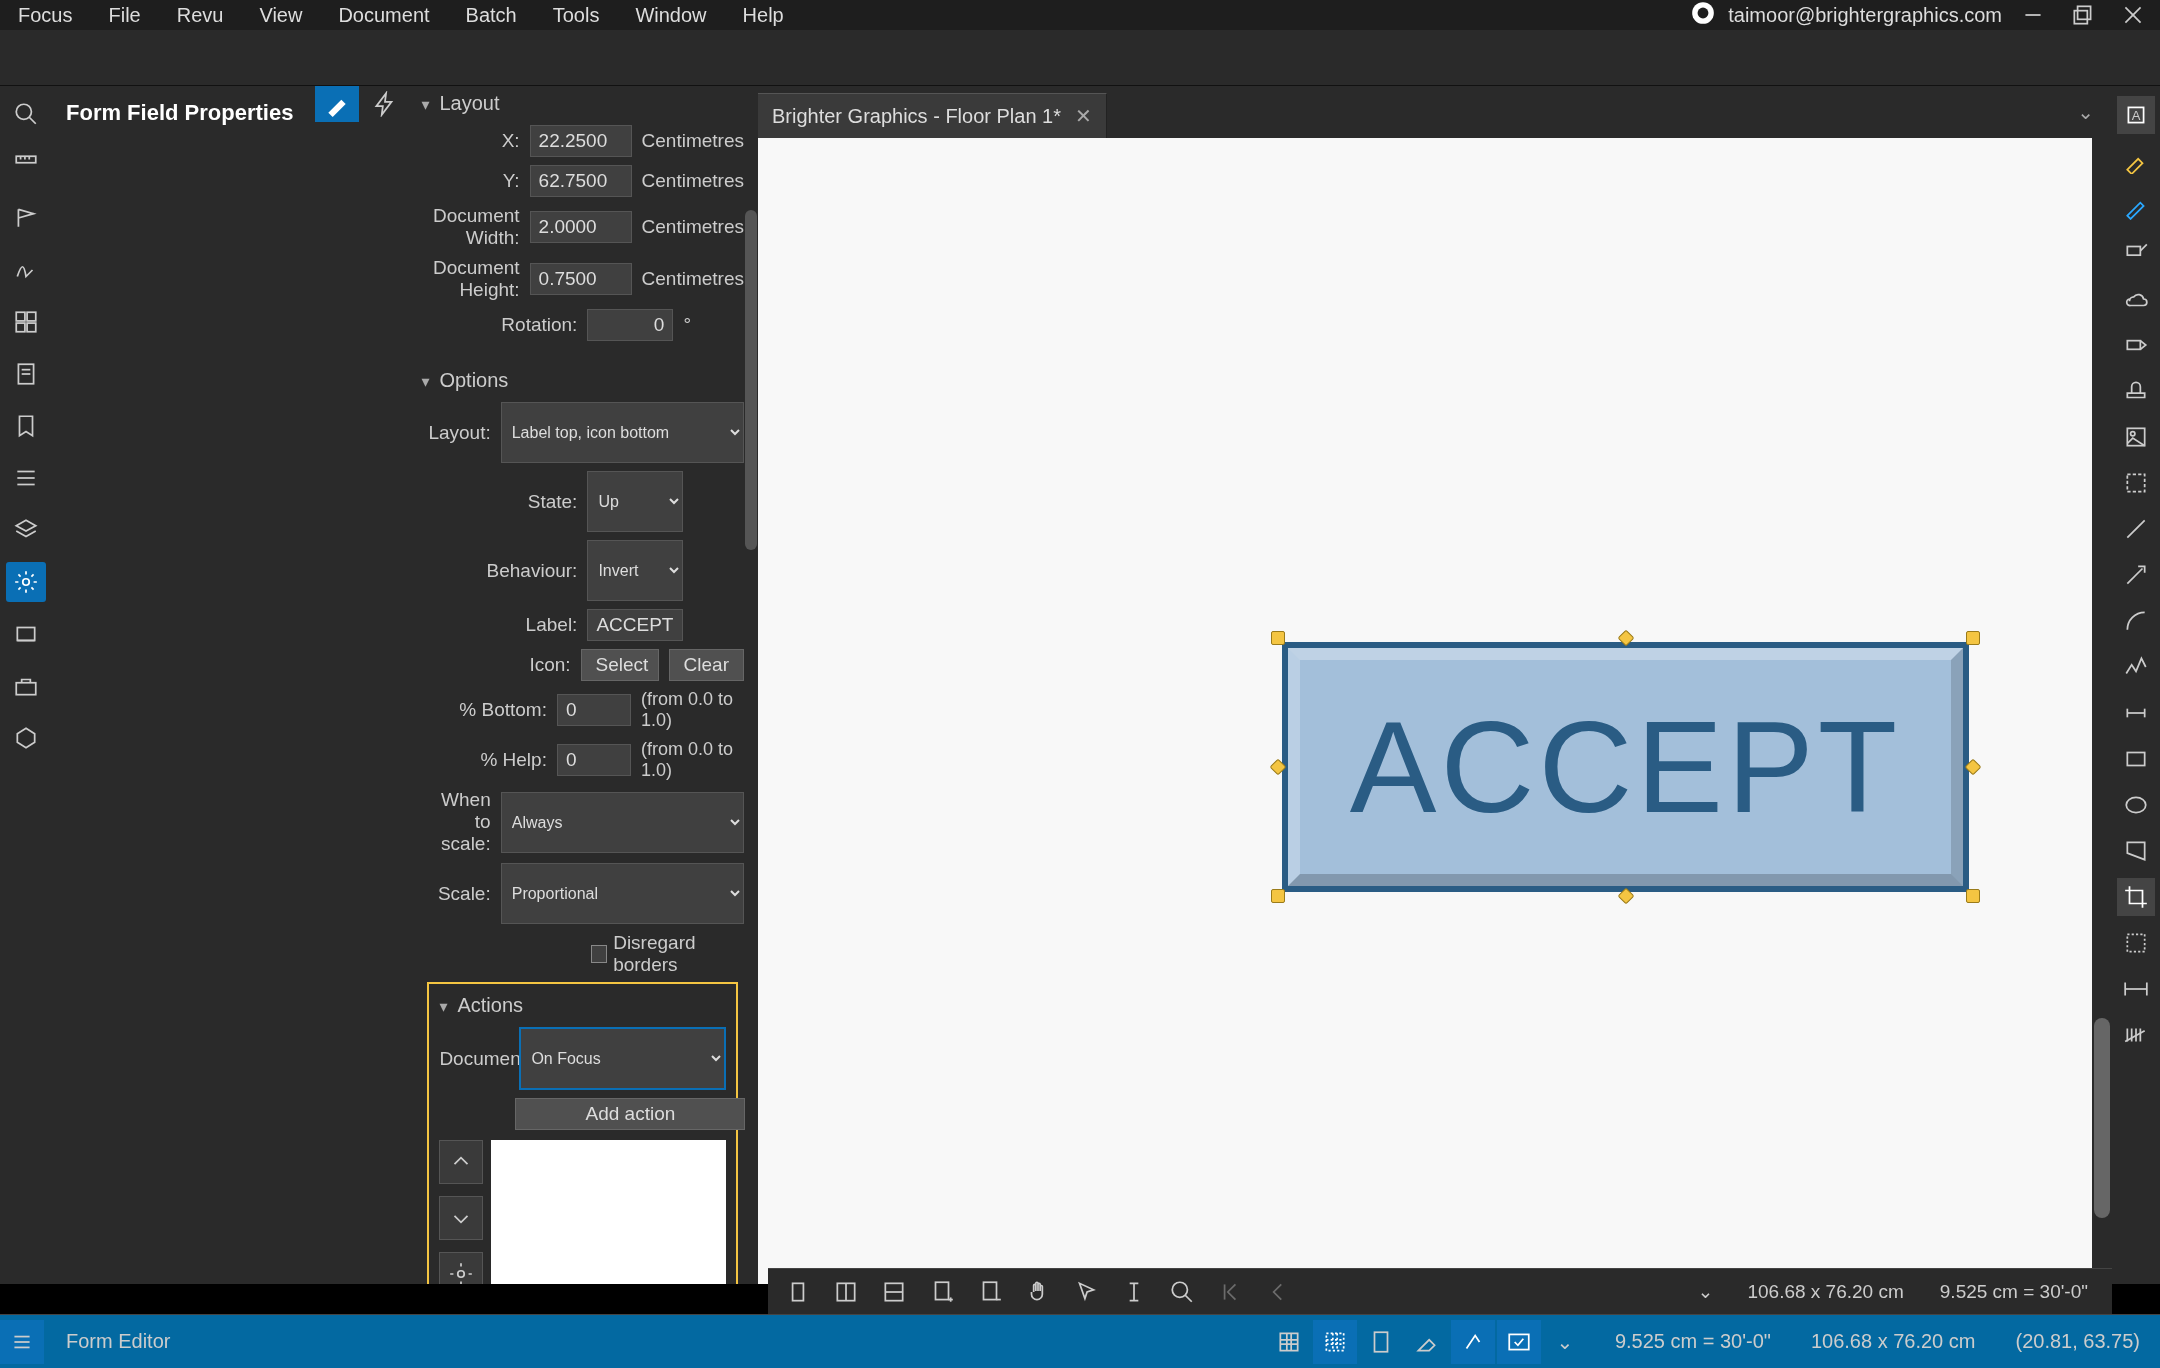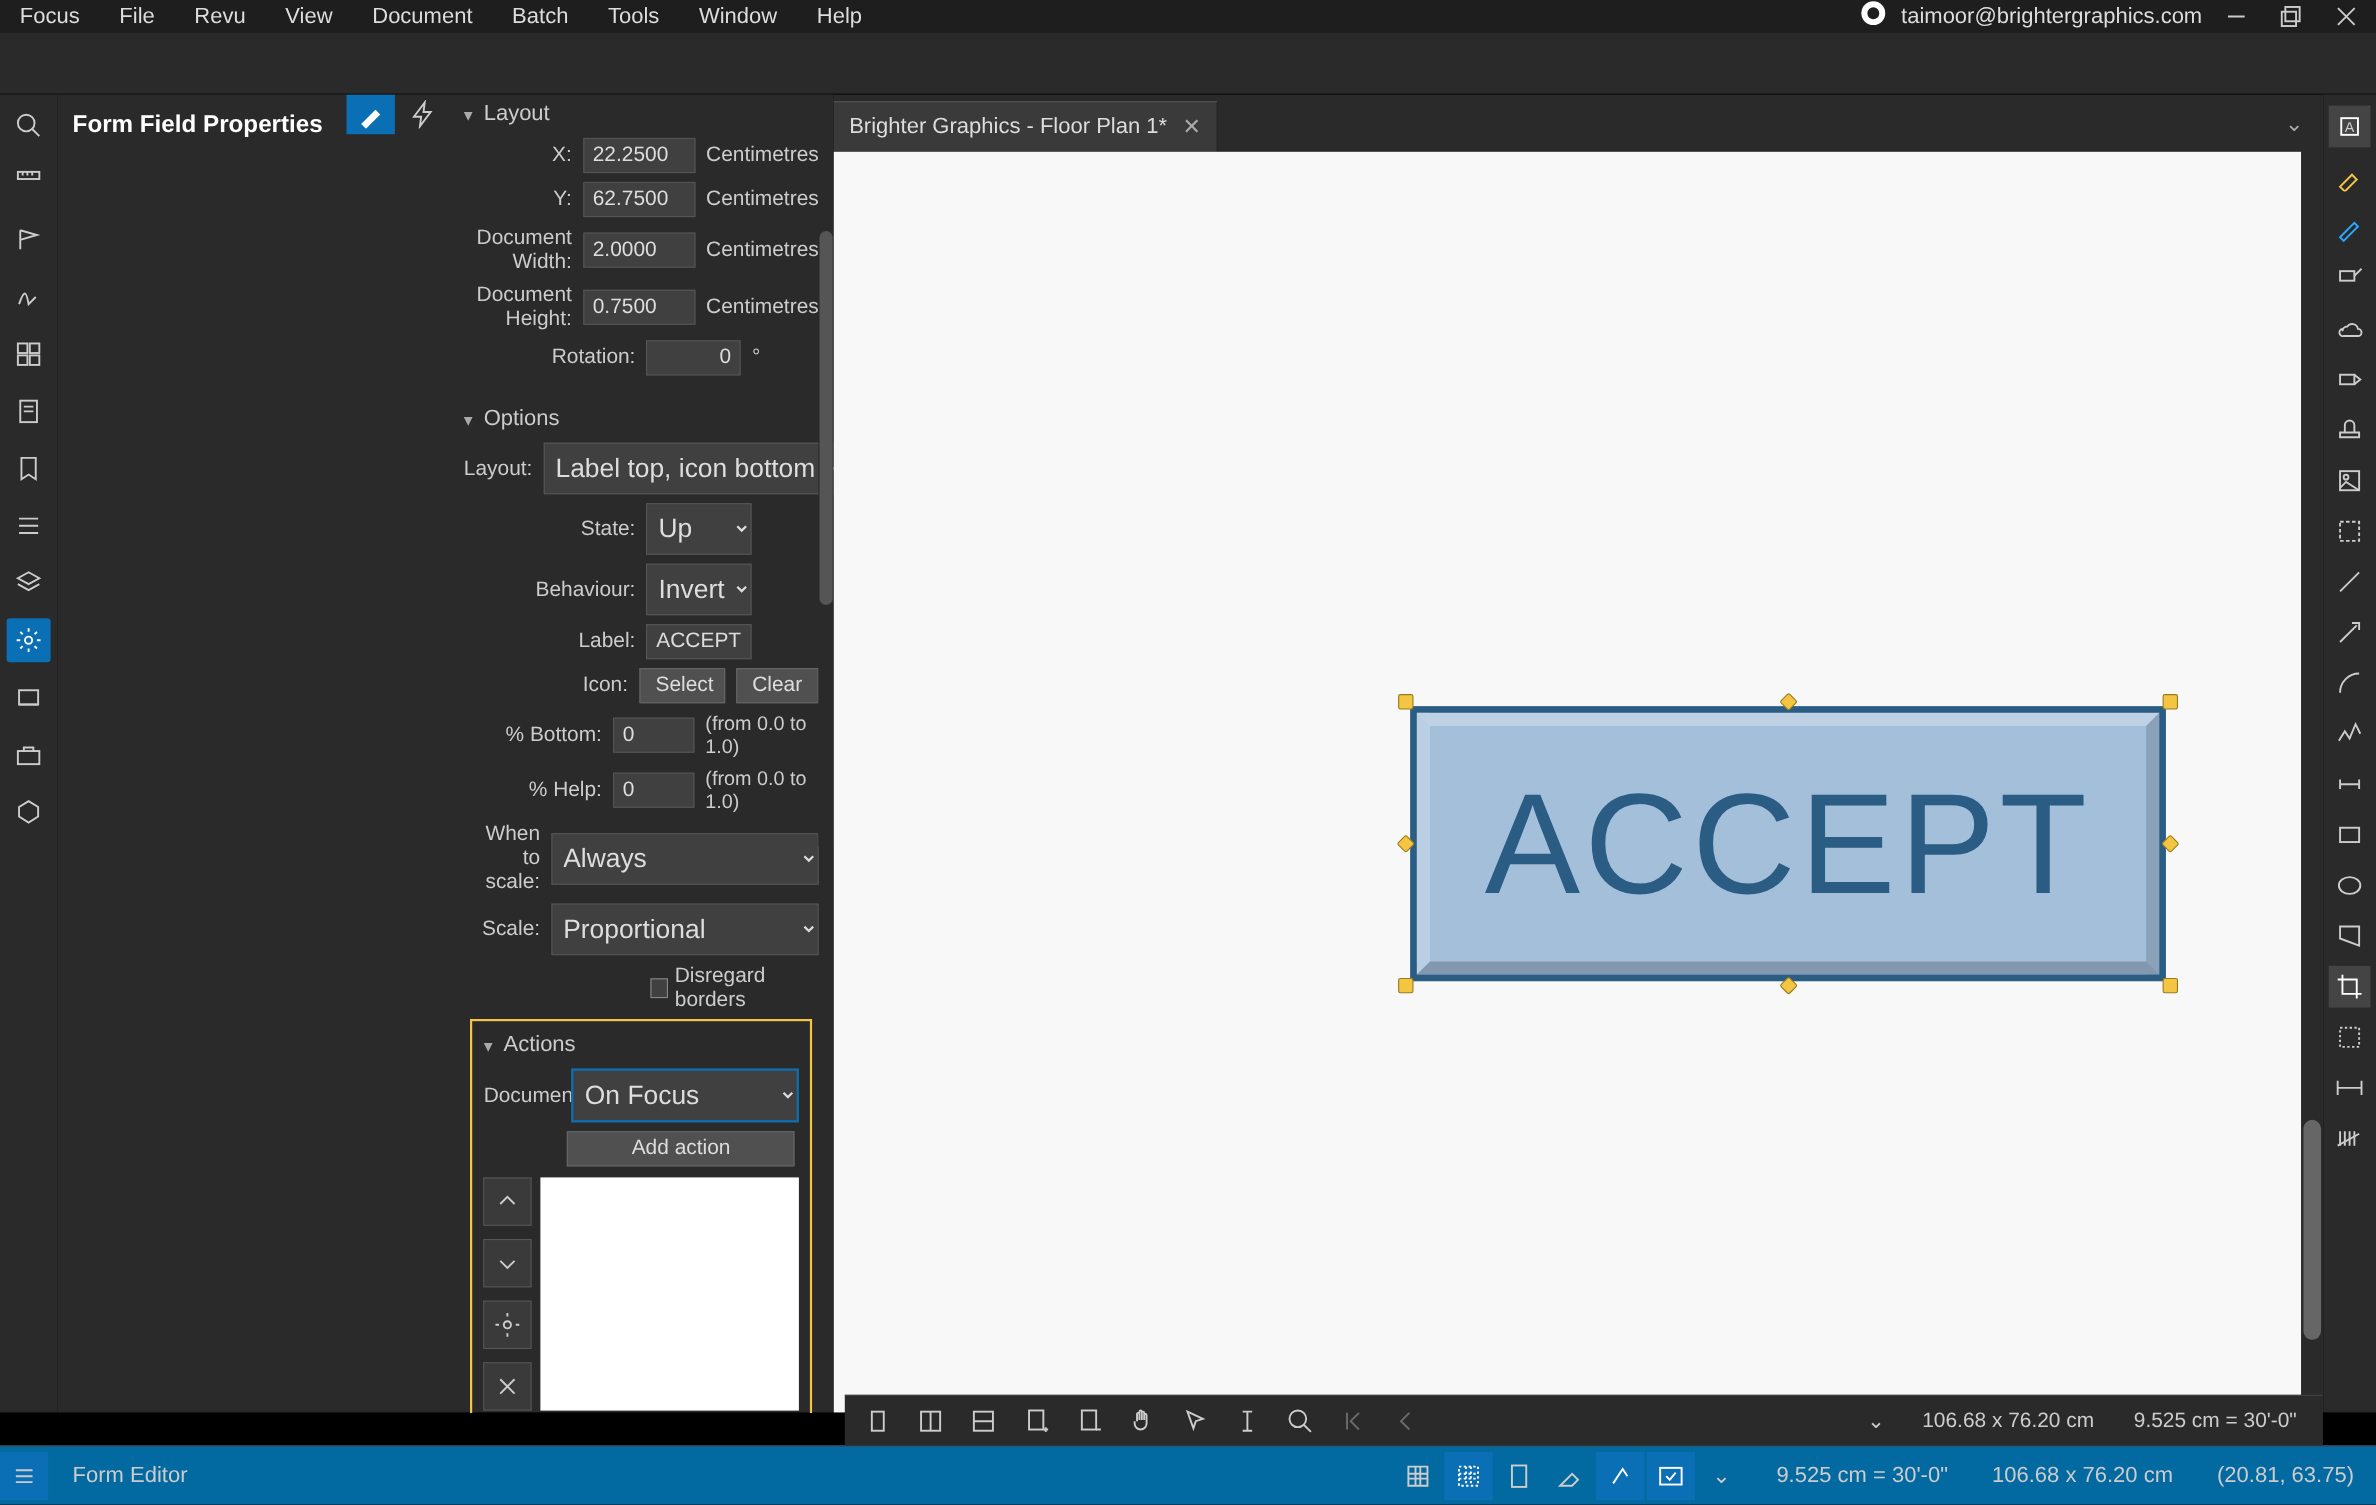--- a/index.html
+++ b/index.html
@@ -26,31 +26,31 @@
 .panel-tabs { display:flex; gap:4px; padding-left:8px; padding-bottom:6px; }
 .panel-tab { width:44px; height:36px; display:flex; align-items:center; justify-content:center; cursor:pointer; color:#aaa; }
 .panel-tab.active { background:#0a6fb5; color:#fff; }
 
 .panel-body { padding:0 14px 10px; overflow:auto; flex:1; }
 .section-header { display:flex; align-items:center; gap:10px; color:#ccc; font-size:20px; padding:6px 0 10px; cursor:pointer; }
 .section-header .caret { font-size:16px; color:#aaa; transform:translateY(1px); }
 .field-row { display:flex; align-items:center; gap:10px; margin-bottom:8px; font-size:19px; }
 .field-row .lbl { width:156px; text-align:right; color:#ccc; }
 .field-row input[type=text] { background:#404040; border:1px solid #555; color:#ddd; padding:4px 8px; width:102px; font-size:19px; }
-.field-row select { background:#404040; border:1px solid #555; color:#ddd; padding:8px 6px; font-size:24px; }
+.field-row select { background:#404040; border:1px solid #555; color:#ddd; padding:20px 6px; font-size:16px; }
 .field-row .unit { color:#ccc; }
 .field-row .hint { color:#ccc; font-size:18px; }
 .btn { background:#505050; border:1px solid #666; color:#ddd; padding:4px 14px; cursor:pointer; font-size:19px; }
 .checkbox { display:flex; align-items:center; gap:6px; margin-left:170px; font-size:19px; color:#ccc; }
 .checkbox .box { width:18px; height:18px; border:1px solid #888; background:#404040; }
 
 .actions-wrap { border:2px solid #f4c542; margin:6px; padding:10px 10px 10px; }
 .actions-body .field-row .lbl { width:70px; }
 .trigger-select { flex:1; border:2px solid #0a6fb5 !important; }
-.addaction { width:207px; margin-left:76px; }
+.addaction { width:230px; margin-left:76px; }
 .actionlist-row { display:flex; gap:8px; margin-top:10px; }
 .al-btns { display:flex; flex-direction:column; gap:12px; }
 .al-btns .sq { width:44px; height:44px; background:#3a3a3a; border:1px solid #555; display:flex; align-items:center; justify-content:center; color:#aaa; cursor:pointer; }
 .al-area { flex:1; background:#fff; height:212px; }
 
 .prop-scroll { position:absolute; right:0; top:114px; width:14px; height:570px; background:#2a2a2a; }
 .prop-scroll .thumb { width:12px; background:#555; position:absolute; left:1px; top:10px; height:340px; border-radius:6px; }
 
 
 .canvas-wrap { flex:1; background:#2a2a2a; display:flex; flex-direction:column; }

